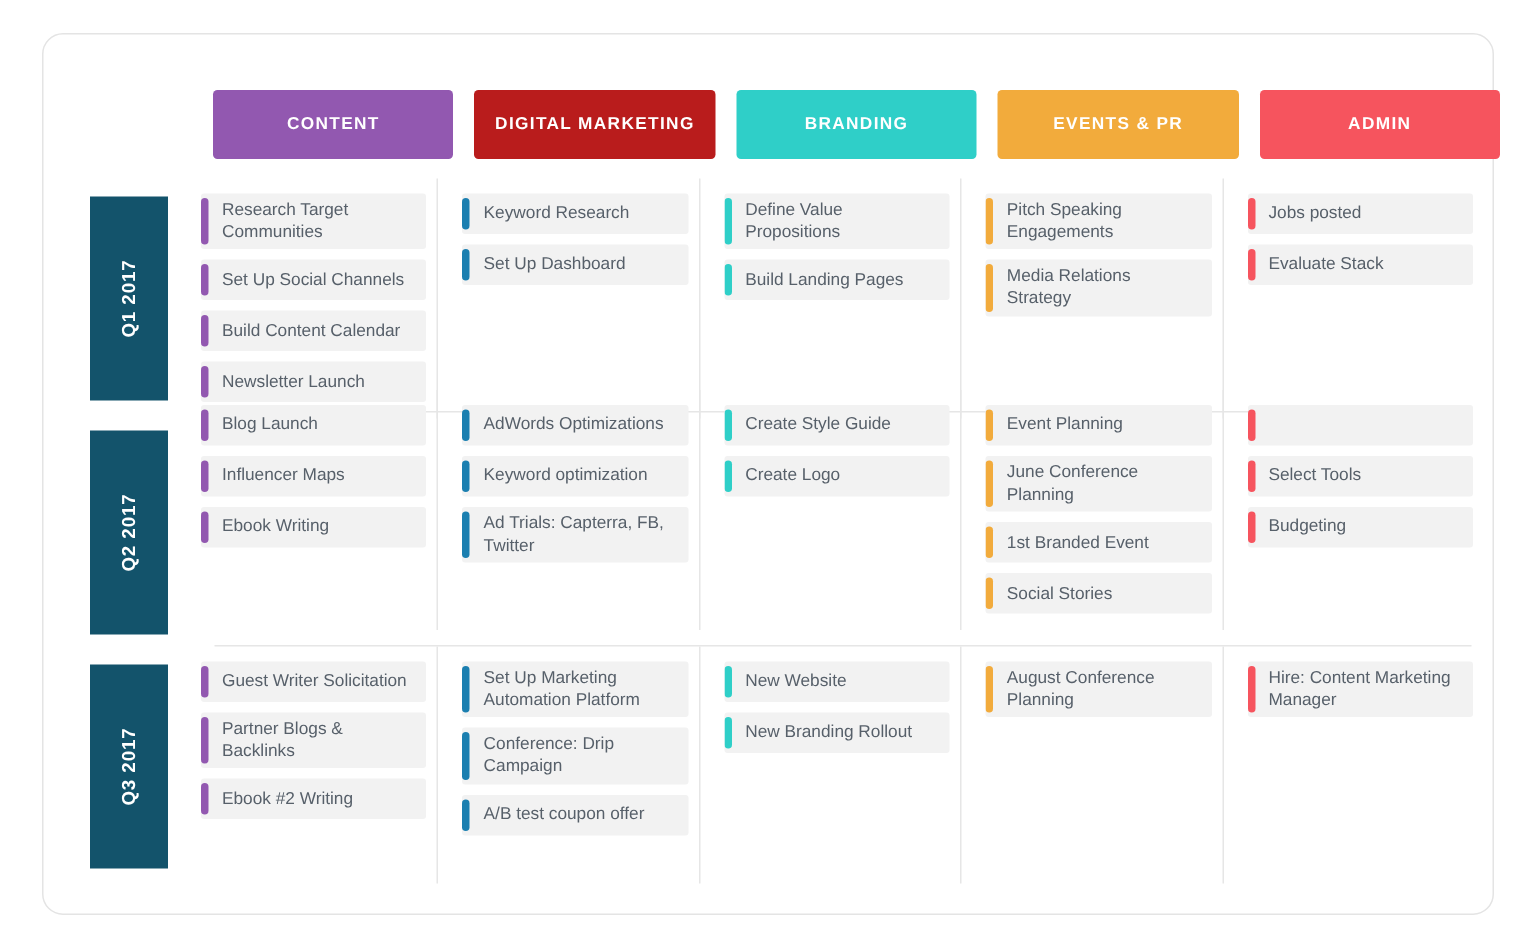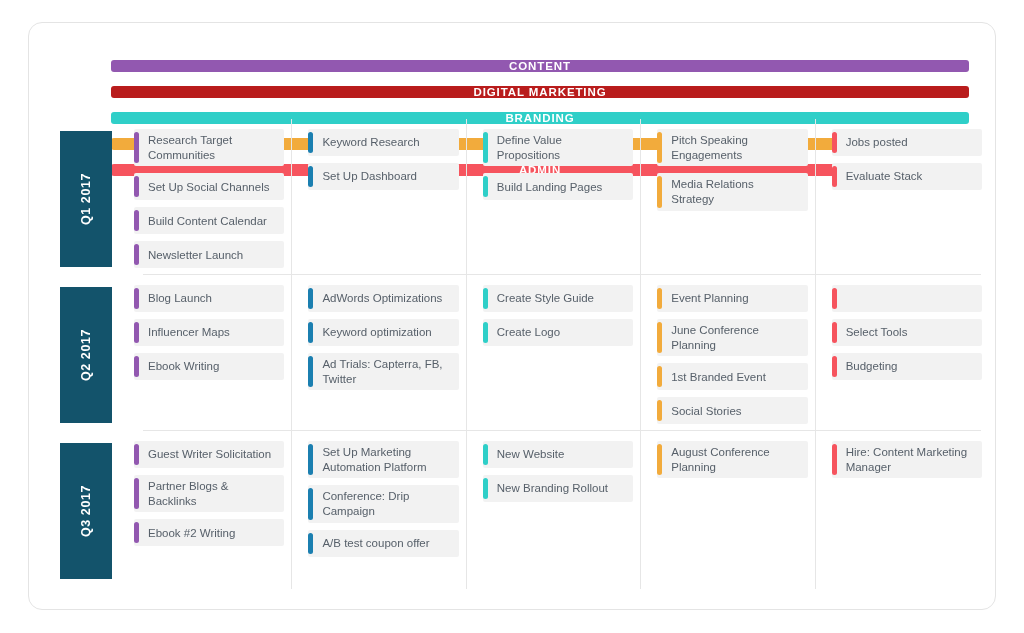--- a/index.html
+++ b/index.html
@@ -31,27 +31,26 @@
     position: absolute;
     left: 0;
     top: 0;
     width: 100%;
     height: 100%;
   }
 
   
   .headers {
     position: absolute;
-    left: 82px;
+    left: 113px;
     top: 37px;
     width: 858px;
     height: 46px;
     display: flex;
     gap: 14px;
-    flex-direction: column;
   }
   .col-header {
     flex: 1 1 0;
     display: flex;
     align-items: center;
     justify-content: center;
     border-radius: 3px;
     color: #ffffff;
     font-size: 11.5px;
     font-weight: bold;
@@ -95,21 +94,21 @@
 
   
   .cols {
     position: absolute;
     left: 95px;
     width: 858px;
     display: flex;
     gap: 14px;
   }
   #cols-0 { top: 106px; height: 140px; }
-  #cols-1 { top: 262px; height: 140px; }
+  #cols-1 { top: 247px; height: 140px; }
   #cols-2 { top: 418px; height: 138px; }
 
   .col {
     flex: 1 1 0;
     position: relative;
     display: flex;
     flex-direction: column;
     gap: 7px;
     padding-left: 10px;
     box-sizing: border-box;

